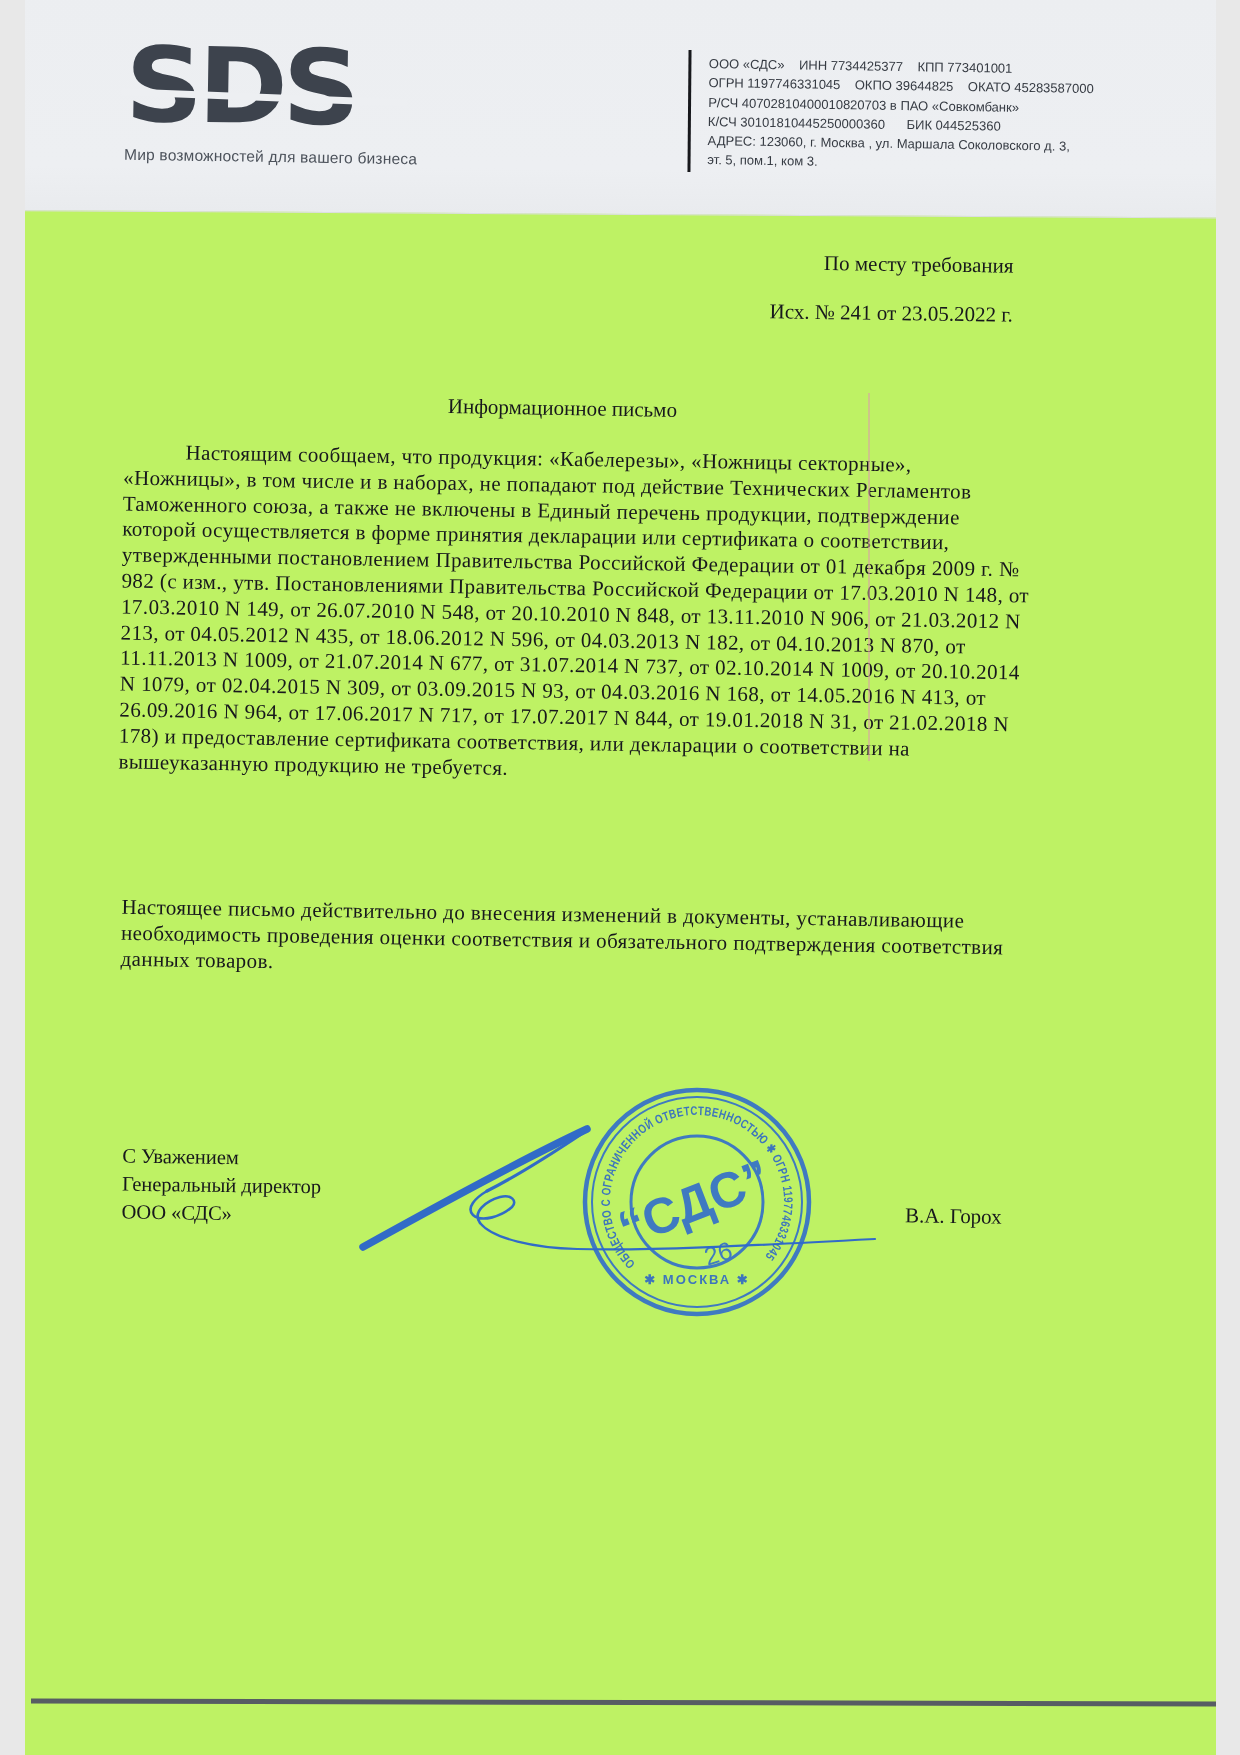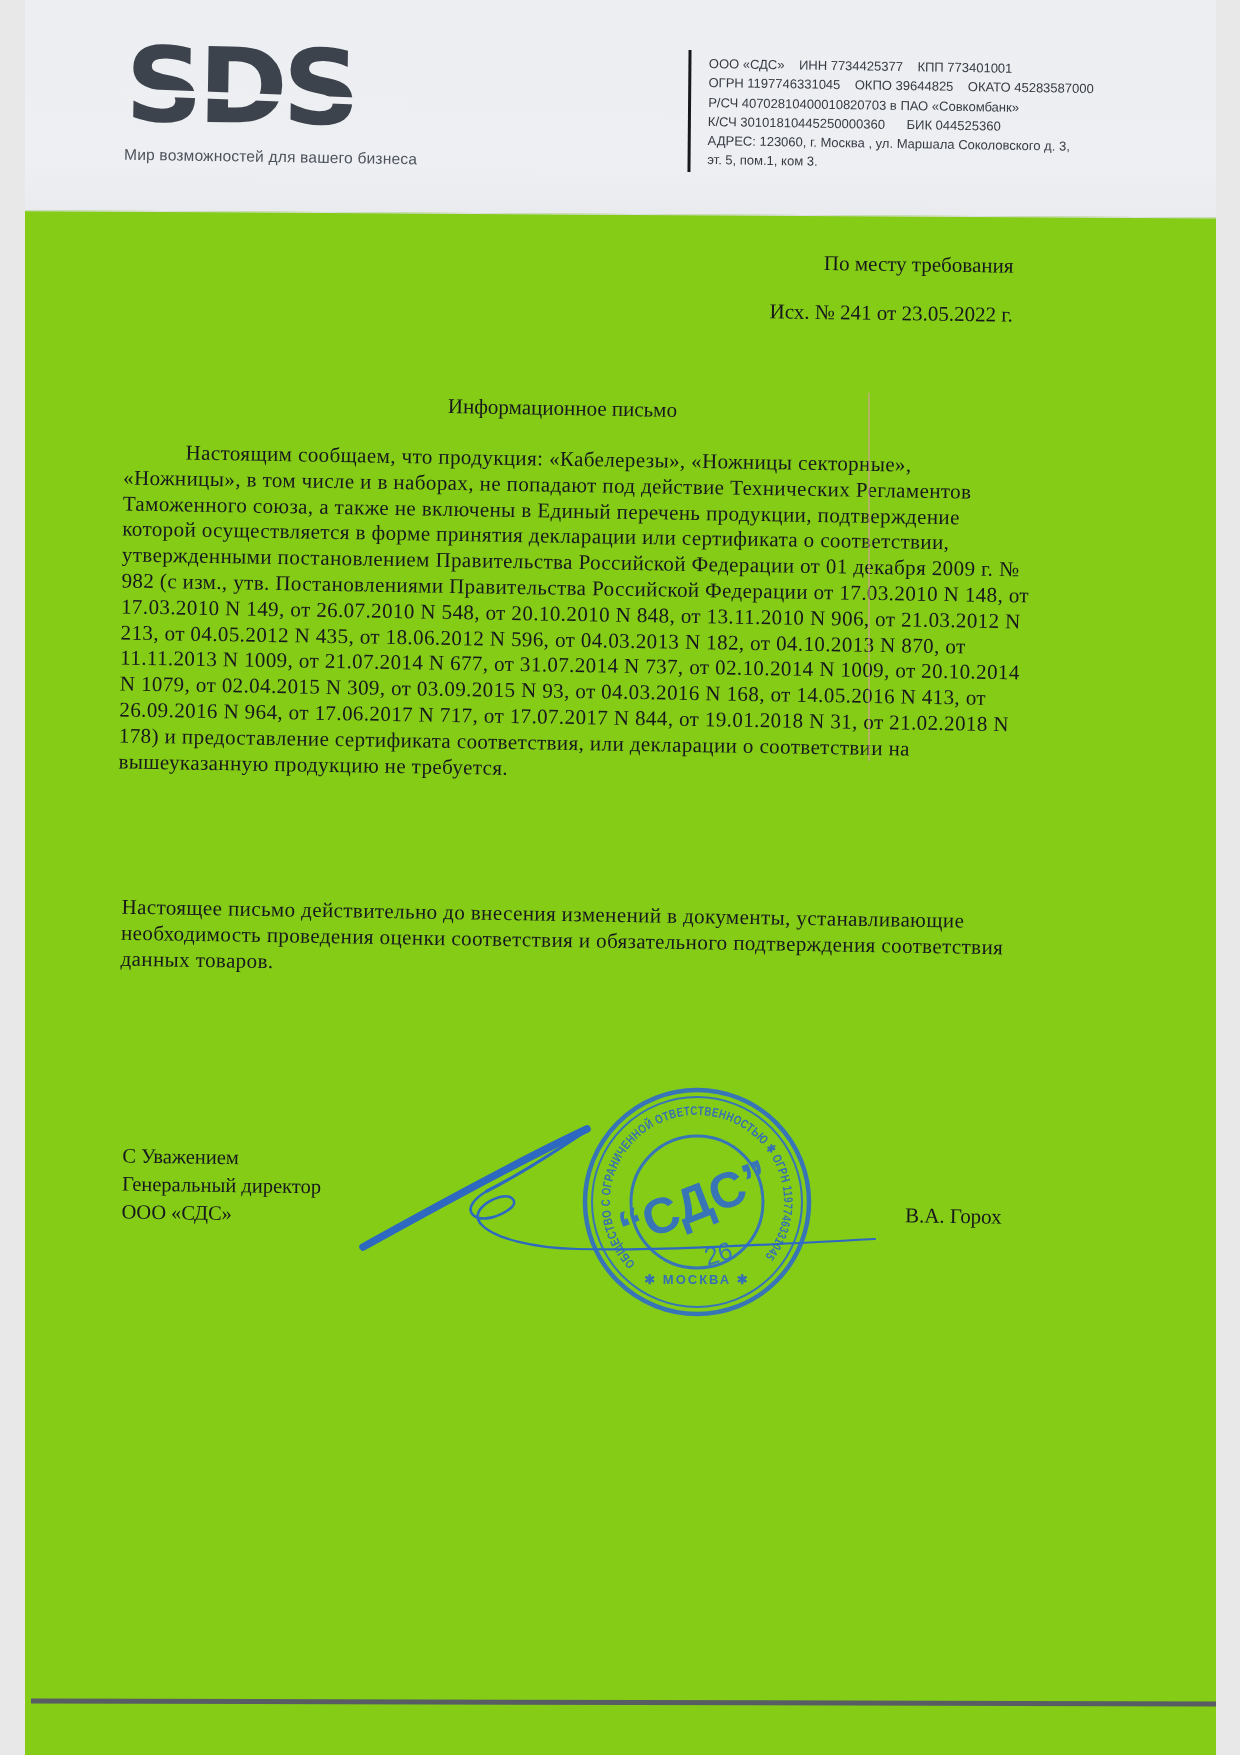--- a/index.html
+++ b/index.html
@@ -1,18 +1,18 @@
 <!DOCTYPE html>
 <html><head>
 <meta charset="utf-8">
 <style>
   html,body{margin:0;padding:0;background:#e8e8e8;}
   .page{
     position:relative;width:1191px;height:1755px;margin:0 auto;
-    background:#84cc16;overflow:hidden;
+    background:#bef264;overflow:hidden;
     font-family:"Liberation Serif",serif;color:#17181c;
   }
   
   .header-band{
     position:absolute;left:-12px;top:-10px;width:1270px;height:224px;
     background:linear-gradient(180deg,#eceef1 0%,#edeff2 80%,#e9ebee 100%);
     border-bottom:1px solid #dcdee2;
     transform:rotate(.35deg);
   }
   .logo-wrap{position:absolute;left:100px;top:38px;transform:rotate(.9deg);}

